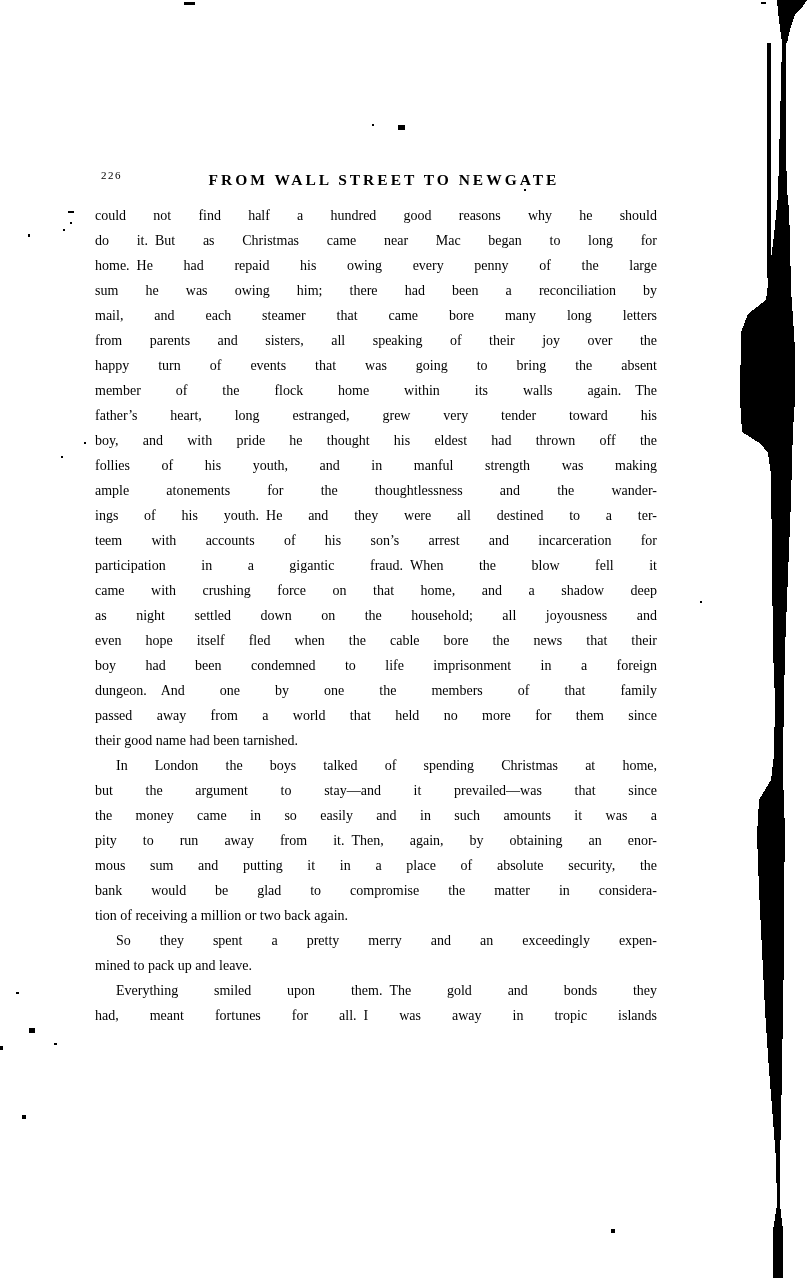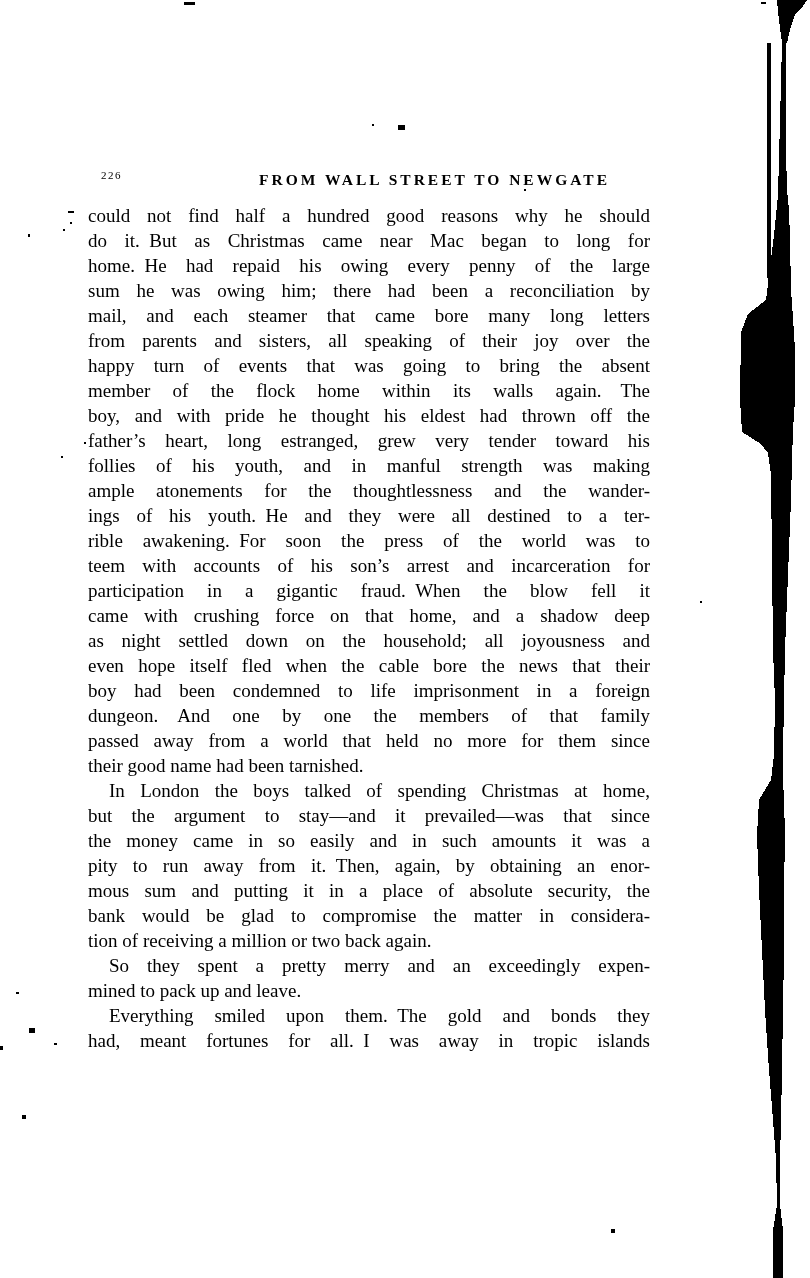--- a/index.html
+++ b/index.html
@@ -12,28 +12,28 @@
     overflow: hidden;
   }
   .page { position: absolute; inset: 0; }
 
   .pagenum {
     position: absolute; left: 101px; top: 169px;
     font-size: 11px; letter-spacing: 1.5px;
   }
   .runhead {
     position: absolute; left: 158px; top: 171px; width: 452px;
-    text-align: right;
+    text-align: center;
     font-size: 15.5px; font-weight: bold; letter-spacing: 3px;
     white-space: nowrap;
   }
 
   .body-text {
-    position: absolute; left: 88px; top: 203px; width: 562px;
-    font-size: 19px;
+    position: absolute; left: 95px; top: 203px; width: 562px;
+    font-size: 14px;
   }
   .para { margin: 0; padding: 0; }
   .bl {
     height: 25px; line-height: 25px;
     overflow: hidden;
     text-align: justify;
     text-align-last: justify;
     white-space: normal;
   }
   .bl.end { text-align-last: left; }
@@ -53,26 +53,25 @@
   <div class="body-text">
     <div class="para">
       <div class="bl">could not find half a hundred good reasons why he should</div>
       <div class="bl">do it. But as Christmas came near Mac began to long for</div>
       <div class="bl">home. He had repaid his owing every penny of the large</div>
       <div class="bl">sum he was owing him; there had been a reconciliation by</div>
       <div class="bl">mail, and each steamer that came bore many long letters</div>
       <div class="bl">from parents and sisters, all speaking of their joy over the</div>
       <div class="bl">happy turn of events that was going to bring the absent</div>
       <div class="bl">member of the flock home within its walls again. The</div>
+      <div class="bl">father’s heart, long estranged, grew very tender toward his</div>
       <div class="bl">boy, and with pride he thought his eldest had thrown off the</div>
-      <div class="bl">father’s heart, long estranged, grew very tender toward his</div>
       <div class="bl">follies of his youth, and in manful strength was making</div>
       <div class="bl">ample atonements for the thoughtlessness and the wander-</div>
       <div class="bl">ings of his youth. He and they were all destined to a ter-</div>
-      <div class="bl">rible awakening. For soon the press of the world was to</div>
       <div class="bl">teem with accounts of his son’s arrest and incarceration for</div>
       <div class="bl">participation in a gigantic fraud. When the blow fell it</div>
       <div class="bl">came with crushing force on that home, and a shadow deep</div>
       <div class="bl">as night settled down on the household; all joyousness and</div>
       <div class="bl">even hope itself fled when the cable bore the news that their</div>
       <div class="bl">boy had been condemned to life imprisonment in a foreign</div>
       <div class="bl">dungeon. And one by one the members of that family</div>
       <div class="bl">passed away from a world that held no more for them since</div>
       <div class="bl end">their good name had been tarnished.</div>
     </div>

